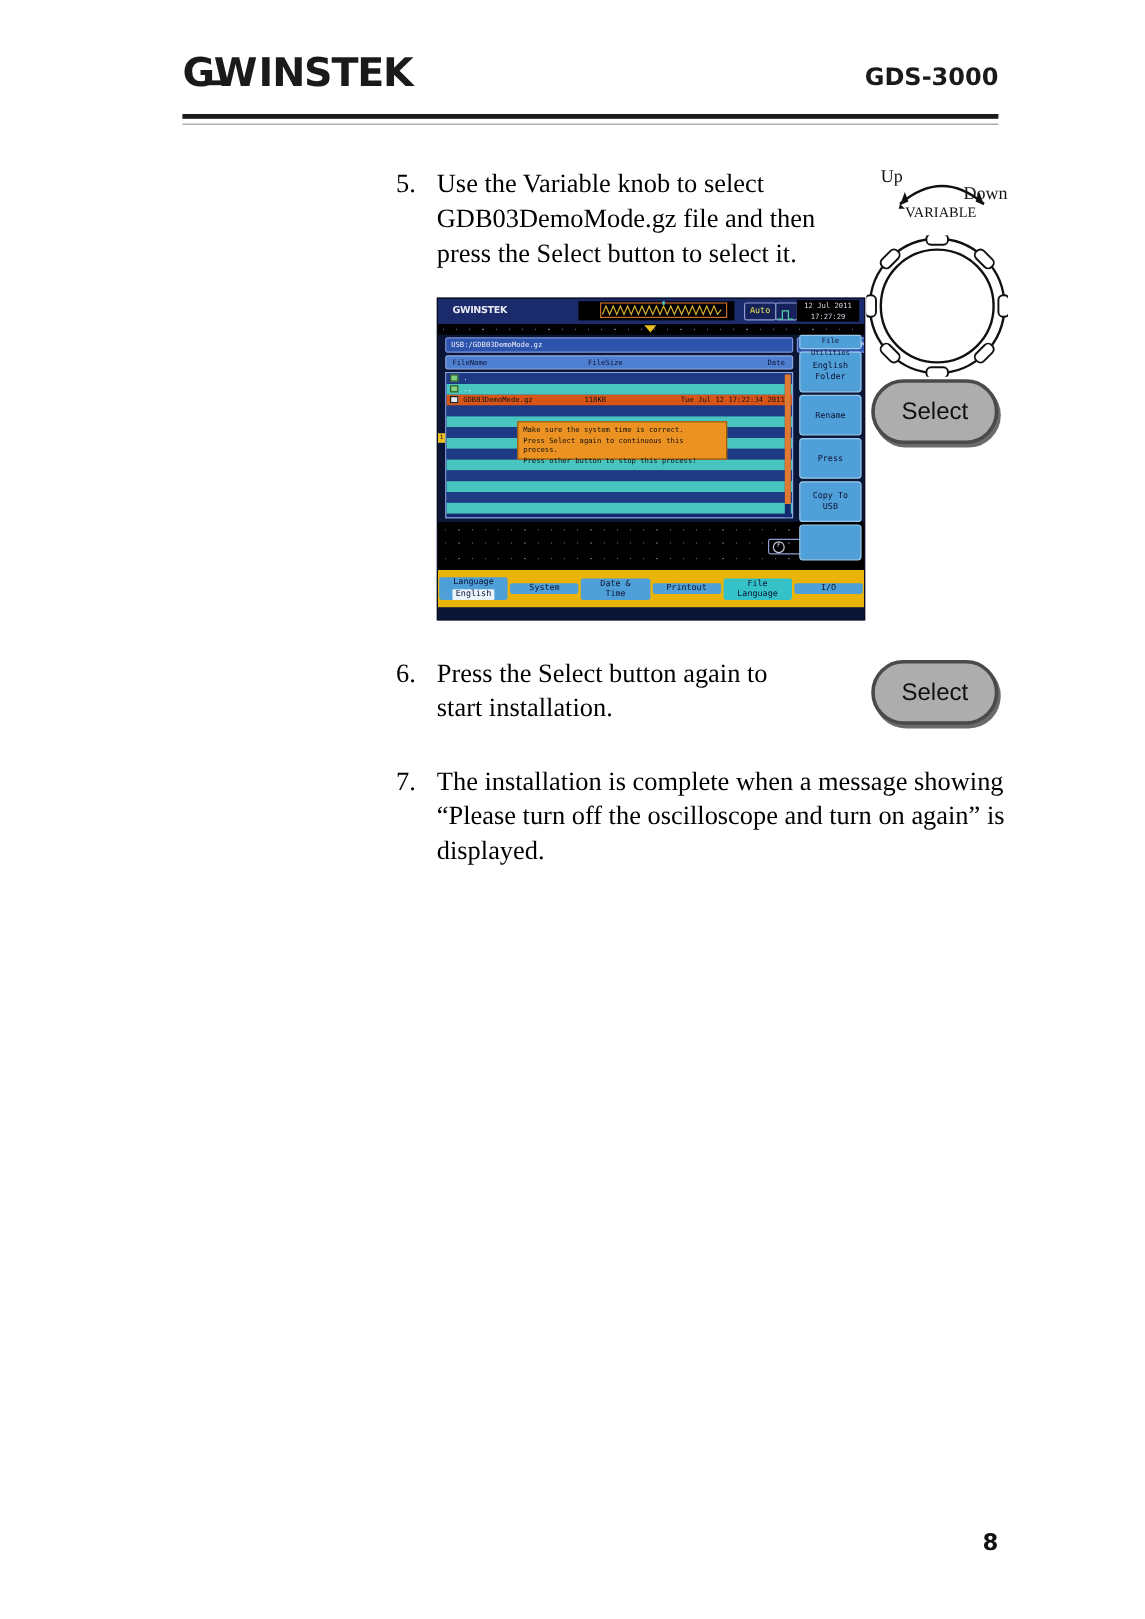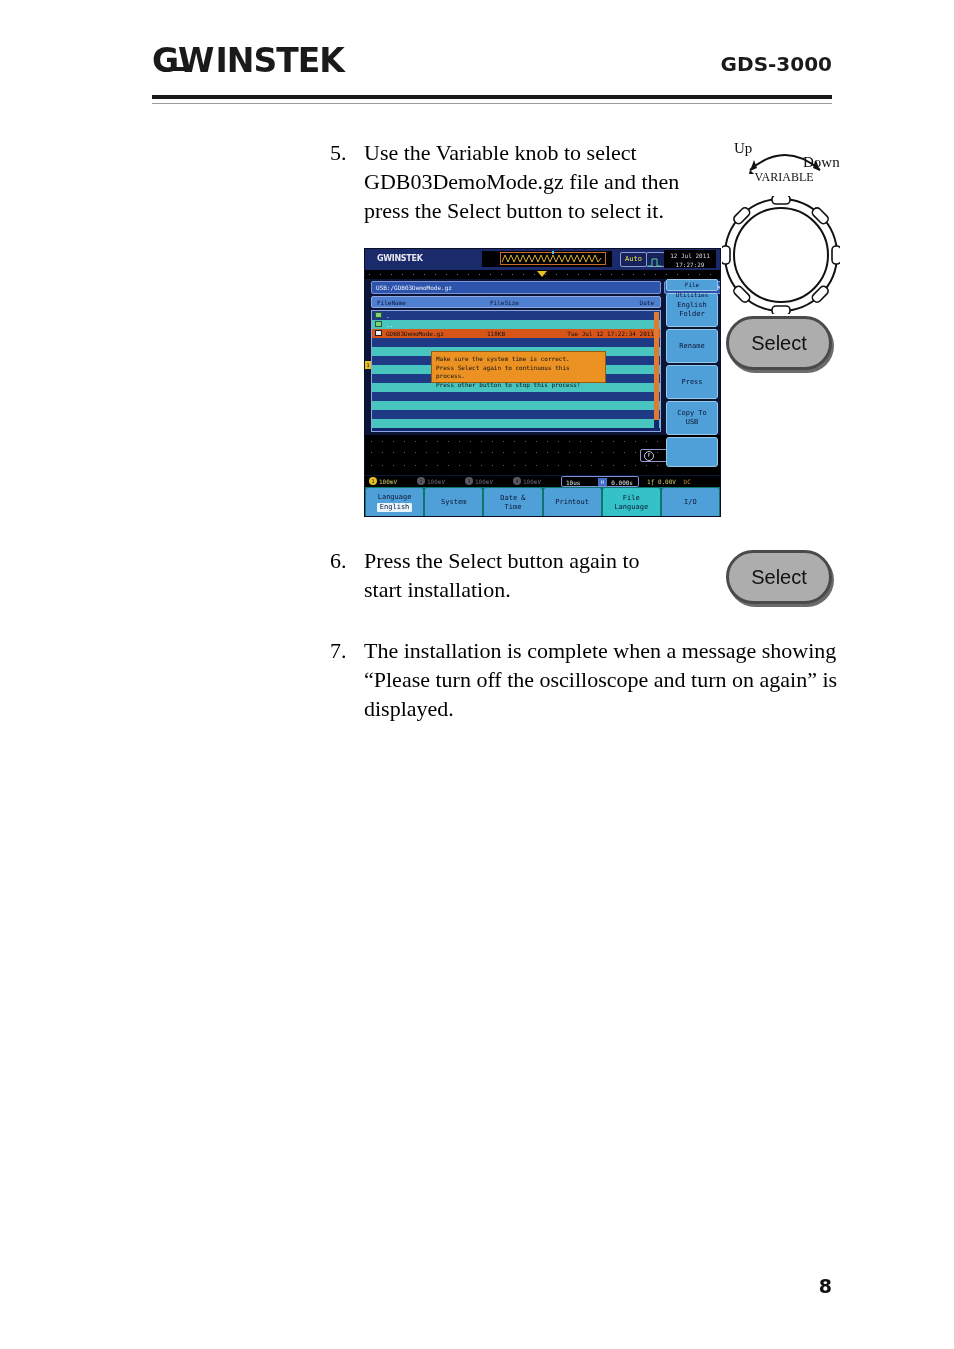--- a/index.html
+++ b/index.html
@@ -455,25 +455,26 @@
   .trig-chip {
     position: absolute;
     left: 282px; top: 1px;
     height: 9px; line-height: 9px;
     color: #d8d068;
   }
   .trig-chip .dc { color: #d8903a; margin-left: 4px; }
 
   .bottom-menu {
     position: absolute;
-    left: 0; top: 238px;
+    left: 0; top: 226px;
     width: 100%;
     height: 31px;
     display: flex;
-    background: #0f766e;
+    background: #eab308;
+    align-items: center;
   }
   .menu-tab {
     flex: 1;
     margin: 1px 1px;
     background: #4f9fd8;
     border-radius: 2px;
     color: #0d1433;
     font-size: 7px;
     text-align: center;
     display: flex;

